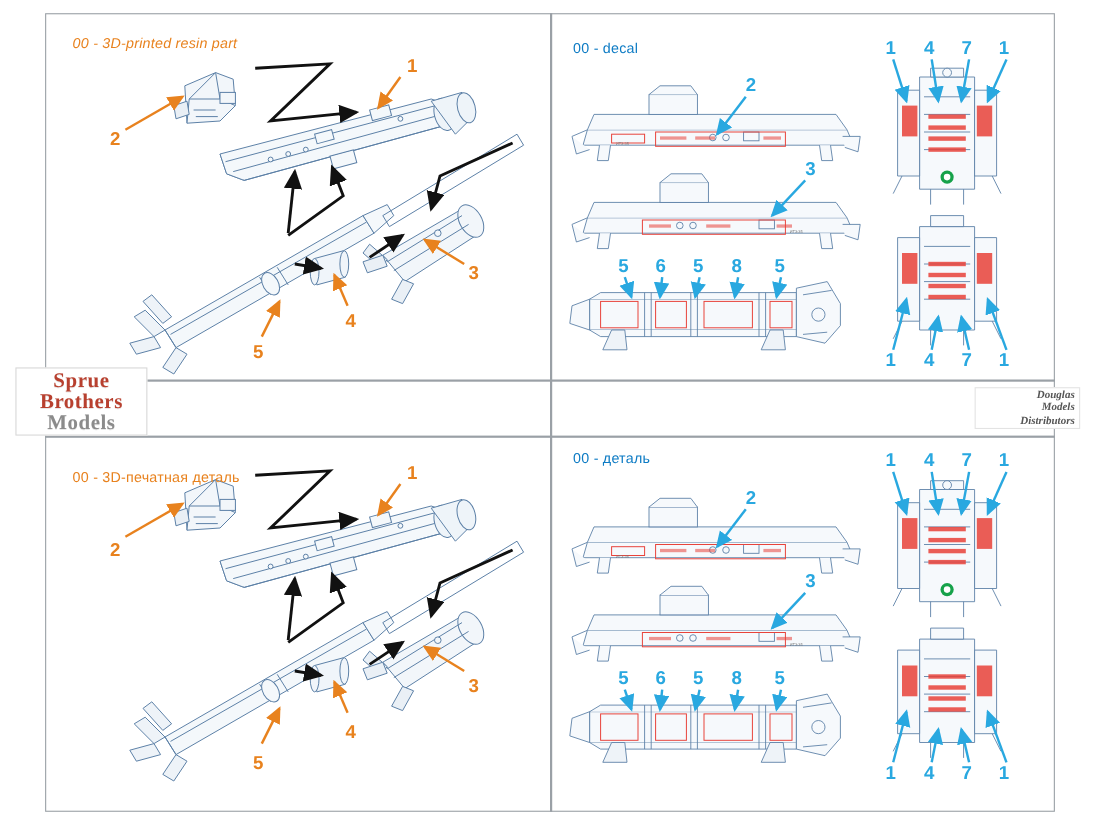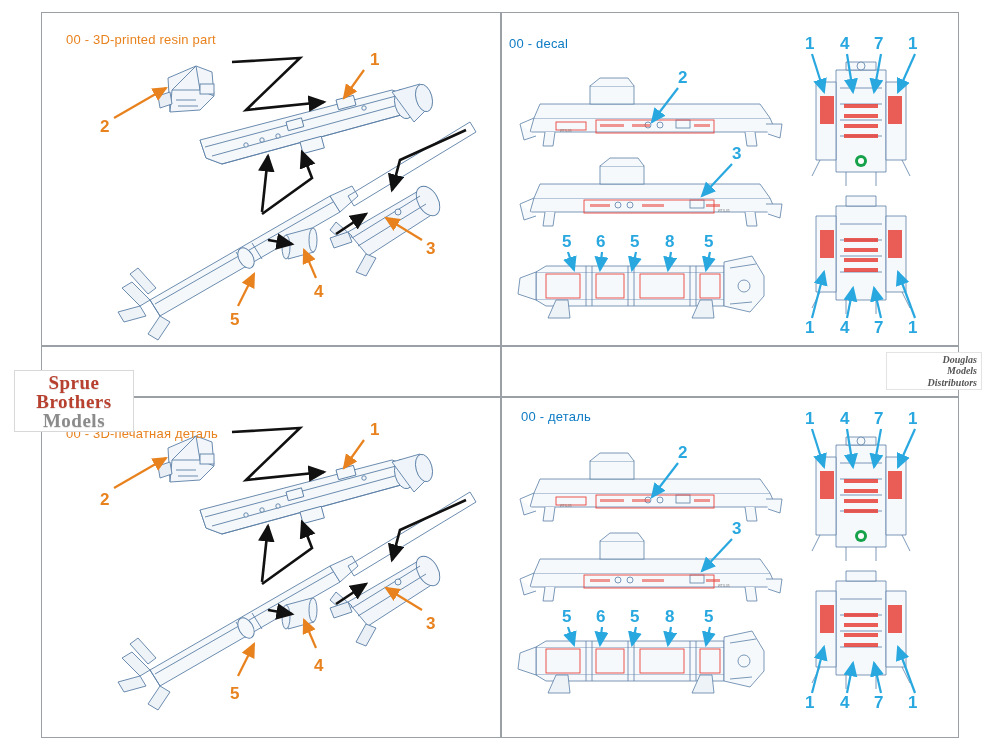--- a/index.html
+++ b/index.html
@@ -26,21 +26,20 @@
     position:absolute;font-size:17px;font-weight:bold;color:#e8821e;
   }
   .callout-blue{
     position:absolute;font-size:17px;font-weight:bold;color:#29a8e0;
   }
   .logo-sb{
     position:absolute;left:14px;top:334px;width:120px;height:62px;
     background:#ffffff;border:1px solid #d8d8d8;box-sizing:border-box;
     display:flex;flex-direction:column;align-items:center;justify-content:center;
     line-height:1.0;
-    margin-top:36px;
   }
   .logo-sb span{
     font-family:"Liberation Serif", serif;font-weight:bold;font-size:19px;
     color:#b8402f;letter-spacing:.5px;
     text-shadow:0 1px 0 #e8e8e8;
   }
   .logo-sb span.g{color:#8b8b8b;}
   .logo-dm{
     position:absolute;left:886px;top:352px;width:96px;height:38px;
     background:#ffffff;border:1px solid #e3e3e3;box-sizing:border-box;
@@ -338,27 +337,27 @@
       <path d="M881,693 L874,663"></path>
       <path d="M915,693 L898,647"></path>
     </g>
   </svg>
 
   <div class="outer-frame"></div>
   <div class="vdivider"></div>
   <div class="hdivider"></div>
   <div class="hdivider2"></div>
 
-  <div class="panel-title" style="left:66px;top:32px;">
+  <div class="panel-title" style="left:66px;top:32px;font-style:italic;">
     <span class="pt-num">00</span>
     <span class="pt-text-orange">-</span>
     <span class="pt-text-orange">3D-printed resin part</span>
   </div>
 
-  <div class="panel-title" style="left:509px;top:36px;">
+  <div class="panel-title" style="left:521px;top:36px;">
     <span class="pt-text-blue">00</span>
     <span class="pt-text-blue">-</span>
     <span class="pt-text-blue">decal</span>
   </div>
 
   <div class="panel-title" style="left:66px;top:408px;margin-top:18px;">
     <span class="pt-num">00</span>
     <span class="pt-text-orange">-</span>
     <span class="pt-text-orange">3D-печатная деталь</span>
   </div>

